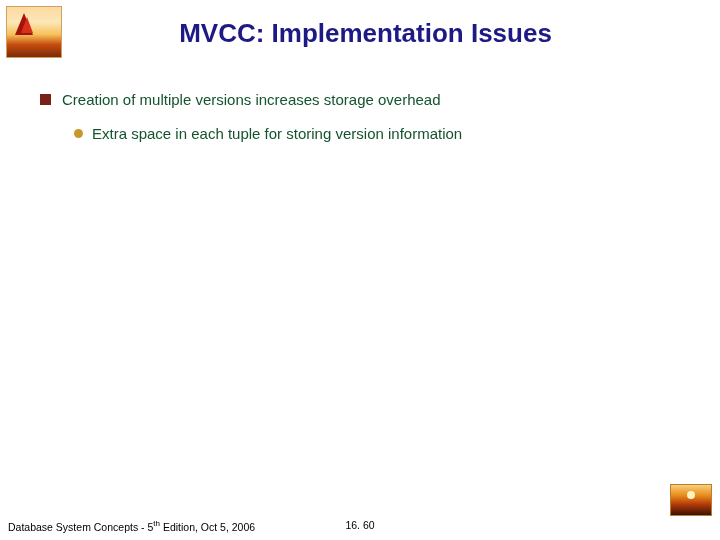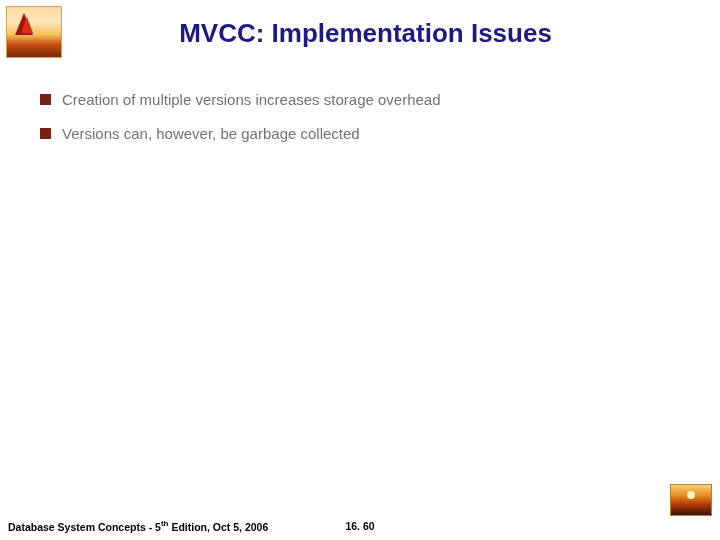--- a/index.html
+++ b/index.html
@@ -45,21 +45,21 @@
     font-weight: bold;
     color: #1e1a85;
   }
   .content {
     position: absolute;
     top: 90px;
     left: 34px;
     right: 30px;
     font-size: 15px;
     line-height: 1.35;
-    color: #737373;
+    color: #14532d;
   }
   .item-l1 {
     position: relative;
     padding-left: 28px;
     margin-bottom: 14px;
   }
   .item-l1::before {
     content: "";
     position: absolute;
     left: 6px;
@@ -85,22 +85,20 @@
   }
   .footer {
     position: absolute;
     bottom: 8px;
     left: 8px;
     right: 8px;
     font-size: 10.5px;
     color: #000;
     display: flex;
     justify-content: space-between;
-    align-items: flex-end;
-    font-weight: bold;
   }
   .footer .left sup { font-size: 8px; }
   .footer .center { position: absolute; left: 50%; transform: translateX(-50%); }
   .logo-bottom {
     position: absolute;
     right: 8px;
     bottom: 24px;
     width: 42px;
     height: 32px;
     background: linear-gradient(to bottom, #f9d07a 0%, #e88b1a 35%, #b1390a 65%, #3a1204 100%);
@@ -120,21 +118,21 @@
 
 <div class="logo-top">
   <div class="sail"></div>
     <div class="sail2"></div>
 </div>
 
 <h1 class="title">MVCC: Implementation Issues</h1>
 
 <div class="content">
   <div class="item-l1">Creation of multiple versions increases storage overhead</div>
-  <div class="item-l1">Versions can, however, be garbage collected</div>
+  <div class="item-l2">Extra space in each tuple for storing version information</div>
 </div>
 
 <div class="logo-bottom">
   <div class="sun"></div>
 </div>
 
 <div class="footer">
   <span class="left">
     <span>Database System Concepts - 5</span><sup>th</sup><span> Edition, Oct 5, 2006</span>
   </span>

